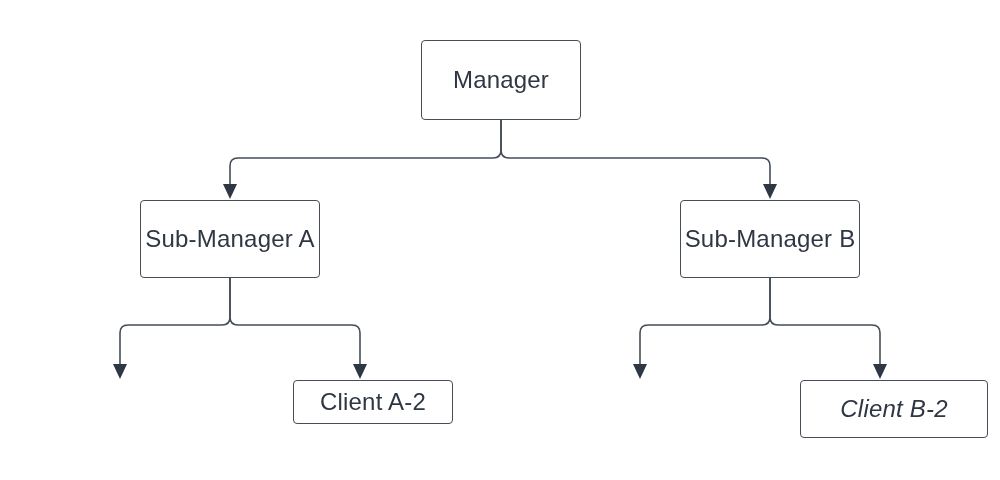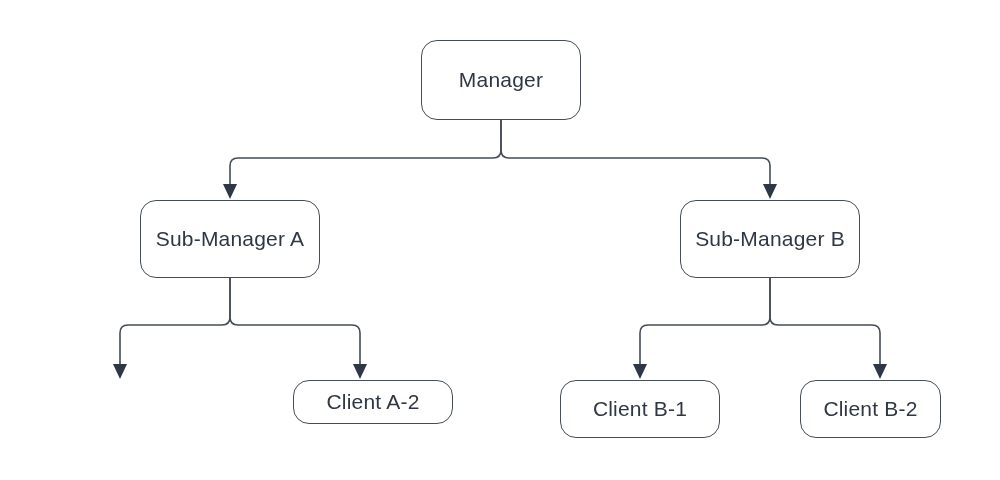--- a/index.html
+++ b/index.html
@@ -30,36 +30,36 @@
   }
   .arrowhead {
     fill: #2f3744;
     stroke: none;
   }
   .node {
     position: absolute;
     box-sizing: border-box;
     background: #ffffff;
     border: 1.5px solid #454d59;
-    border-radius: 16px;
+    border-radius: 4px;
     display: flex;
     align-items: center;
     justify-content: center;
     color: #2f3744;
-    font-size: 21px;
+    font-size: 24px;
     letter-spacing: 0.2px;
     text-align: center;
   }
   .node-manager   { left: 421px; top: 40px;  width: 160px; height: 80px; }
   .node-sub-a     { left: 140px; top: 200px; width: 180px; height: 78px; }
   .node-sub-b     { left: 680px; top: 200px; width: 180px; height: 78px; text-align: right; }
   .node-client-a1 { left: 40px;  top: 380px; width: 160px; height: 58px; }
   .node-client-a2 { left: 281px; top: 380px; width: 160px; height: 44px; margin-left: 12px; }
   .node-client-b1 { left: 560px; top: 380px; width: 160px; height: 58px; }
-  .node-client-b2 { left: 800px; top: 380px; width: 141px; height: 58px; }
+  .node-client-b2 { left: 800px; top: 380px; width: 188px; height: 58px; font-style: italic; }
 </style>
 </head>
 <body>
 
 <div id="canvas">
 
   <svg id="edges" viewBox="0 0 1000 480" xmlns="http://www.w3.org/2000/svg">
 
     <g>
       <path class="edge" d="M 501 119 L 501 150 Q 501 158 493 158 L 238 158 Q 230 158 230 166 L 230 185"></path>
@@ -102,21 +102,18 @@
 
   <div class="node node-sub-b">
     <span>Sub-Manager B</span>
   </div>
 
 
   <div class="node node-client-a2">
     <span>Client A-2</span>
   </div>
 
-  <div class="node node-client-b1">
-    <span>Client B-1</span>
-  </div>
 
   <div class="node node-client-b2">
     <span>Client B-2</span>
   </div>
 
 </div>
 
 </body></html>

